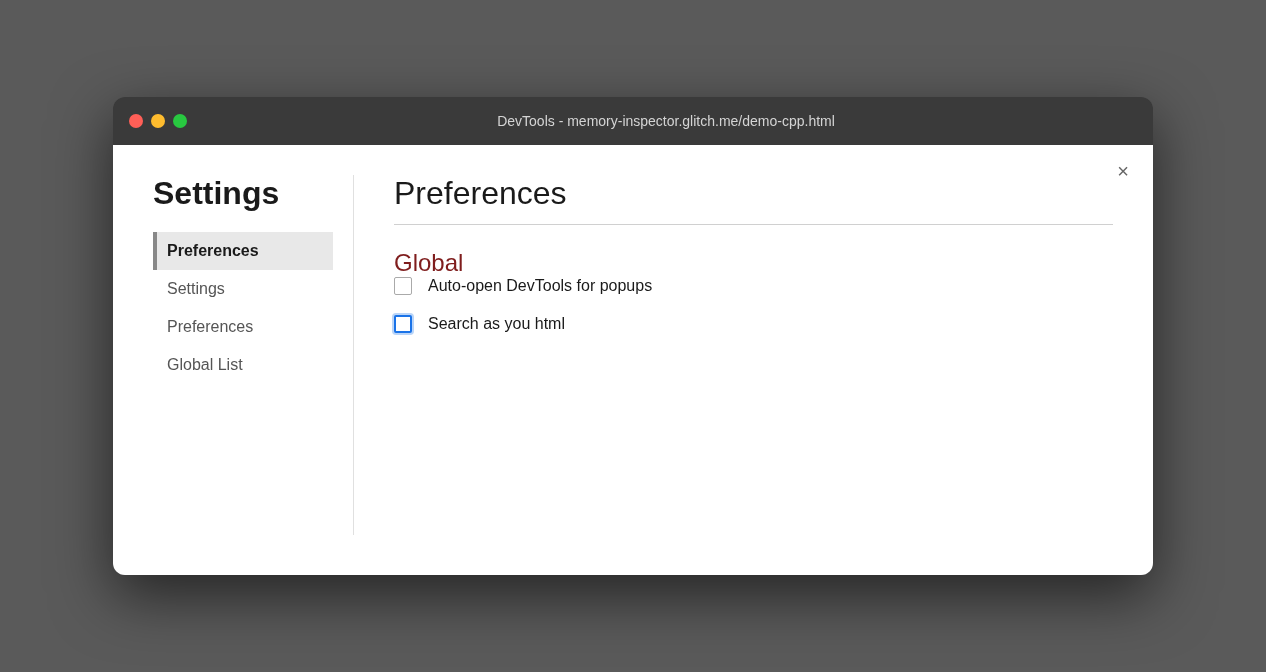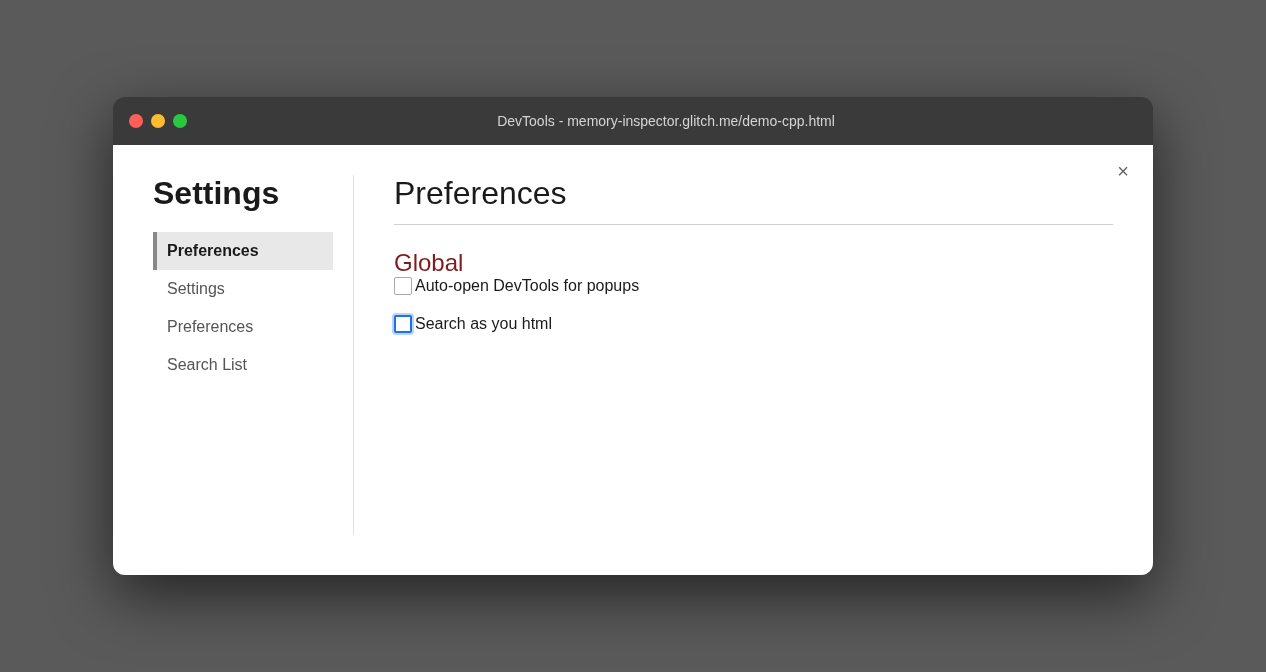--- a/index.html
+++ b/index.html
@@ -141,21 +141,21 @@
     .options-list {
       list-style: none;
       display: flex;
       flex-direction: column;
       gap: 20px;
     }
 
     .option-item {
       display: flex;
       align-items: flex-start;
-      gap: 3px;
+      gap: 16px;
       font-size: 16px;
       color: #1a1a1a;
     }
 
     .option-checkbox {
       width: 18px;
       height: 18px;
       border: 1.5px solid #aaa;
       border-radius: 2px;
       background: #fff;
@@ -187,21 +187,21 @@
   <div class="browser-content">
     <button class="close-btn">×</button>
 
     <div class="settings-layout">
       <div class="sidebar">
         <div class="sidebar-title">Settings</div>
         <ul class="sidebar-nav">
           <li class="sidebar-nav-item active">Preferences</li>
           <li class="sidebar-nav-item">Settings</li>
           <li class="sidebar-nav-item">Preferences</li>
-          <li class="sidebar-nav-item">Search List</li>
+          <li class="sidebar-nav-item">Global List</li>
         </ul>
       </div>
 
       <div class="main-content">
         <h1 class="main-title">Preferences</h1>
         <hr class="main-divider">
         <div class="section-title">Global</div>
 
         <ul class="options-list">
           <li class="option-item">

